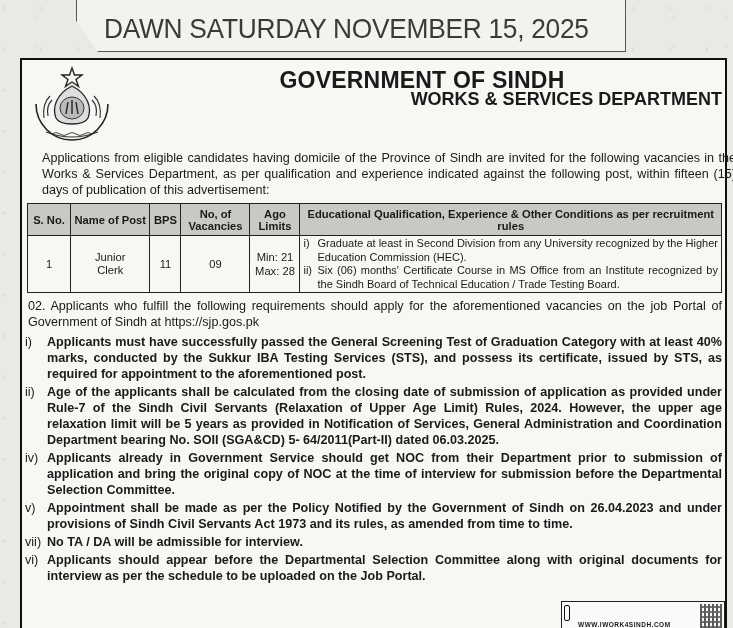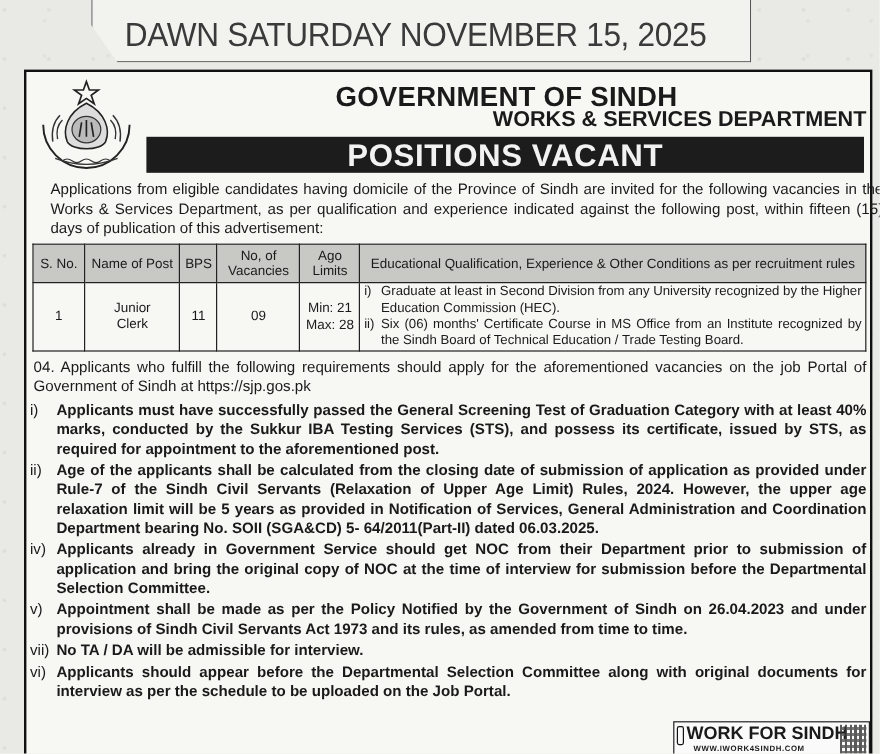--- a/index.html
+++ b/index.html
@@ -50,21 +50,21 @@
   .intro {
     position: absolute; left: 6px; top: 90px; width: 694px;
     font-size: 12.6px; line-height: 16px; text-align: justify; margin-left: 14px;
   }
   table.posts {
     position: absolute; left: 5px; top: 143px; width: 695px;
     border-collapse: collapse; font-size: 11.2px;
   }
   table.posts th, table.posts td { border: 1.5px solid #222; }
   table.posts th {
-    background: #c8c8c4; font-weight: normal; text-align: center;
+    background: #c8c8c4; font-weight: bold; text-align: center;
     line-height: 12px; padding: 2px 1px; height: 32px;
   }
   table.posts td { text-align: center; height: 56px; vertical-align: middle; }
   td.edu { text-align: left !important; padding: 1px 3px; line-height: 13.5px; font-size: 11px; }
   .edu-item { display: flex; }
   .edu-num { width: 14px; flex-shrink: 0; }
   .edu-txt { text-align: justify; flex: 1; }
   .para02 {
     position: absolute; left: 6px; top: 238px; width: 694px;
     font-size: 12.6px; line-height: 16px; text-align: justify;
@@ -104,21 +104,20 @@
     <path d="M46,20 C30,28 26,42 30,52 C34,60 58,60 62,52 C66,42 62,28 46,20 Z" fill="#ddd" stroke="#222" stroke-width="1.3"></path>
     <ellipse cx="46" cy="42" rx="12" ry="11" fill="#bbb" stroke="#333" stroke-width="1"></ellipse>
     <path d="M40,48 L42,36 M46,48 L46,34 M52,48 L50,36" stroke="#222" stroke-width="1.4"></path>
     <path d="M24,30 q-8,8 -6,22 M26,34 q-6,6 -4,16 M68,30 q8,8 6,22 M66,34 q6,6 4,16" fill="none" stroke="#333" stroke-width="1.2"></path>
     <path d="M20,66 q26,10 52,0" fill="none" stroke="#333" stroke-width="1.2"></path>
     <path d="M26,68 q4,-3 8,0 q4,3 8,0 q4,-3 8,0 q4,3 8,0 q4,-3 8,0" fill="none" stroke="#333" stroke-width="0.9"></path>
   </svg>
 
   <div class="title1">GOVERNMENT OF SINDH</div>
   <div class="title2">WORKS &amp; SERVICES DEPARTMENT</div>
-  <div class="banner">POSITIONS VACANT</div>
 
   <p class="intro">Applications from eligible candidates having domicile of the Province of Sindh are invited for the following vacancies in the Works &amp; Services Department, as per qualification and experience indicated against the following post, within fifteen (15) days of publication of this advertisement:</p>
 
   <table class="posts">
     <colgroup>
       <col style="width:43px">
         <col style="width:58px">
         <col style="width:31px">
         <col style="width:69px">
         <col style="width:50px">
@@ -151,21 +150,21 @@
           </div>
           <div class="edu-item">
             <span class="edu-num">ii)</span>
             <span class="edu-txt">Six (06) months' Certificate Course in MS Office from an Institute recognized by the Sindh Board of Technical Education / Trade Testing Board.</span>
           </div>
         </td>
       </tr>
     </tbody>
   </table>
 
-  <p class="para02">04. Applicants who fulfill the following requirements should apply for the aforementioned vacancies on the job Portal of Government of Sindh at https://sjp.gos.pk</p>
+  <p class="para02">02. Applicants who fulfill the following requirements should apply for the aforementioned vacancies on the job Portal of Government of Sindh at https://sjp.gos.pk</p>
 
   <div class="reqs">
     <div class="req">
       <span class="req-num">i)</span>
       <span class="req-txt">Applicants must have successfully passed the General Screening Test of Graduation Category with at least 40% marks, conducted by the Sukkur IBA Testing Services (STS), and possess its certificate, issued by STS, as required for appointment to the aforementioned post.</span>
     </div>
     <div class="req">
       <span class="req-num">ii)</span>
       <span class="req-txt">Age of the applicants shall be calculated from the closing date of submission of application as provided under Rule-7 of the Sindh Civil Servants (Relaxation of Upper Age Limit) Rules, 2024. However, the upper age relaxation limit will be 5 years as provided in Notification of Services, General Administration and Coordination Department bearing No. SOII (SGA&amp;CD) 5- 64/2011(Part-II) dated 06.03.2025.</span>
     </div>
@@ -182,17 +181,16 @@
       <span class="req-txt">No TA / DA will be admissible for interview.</span>
     </div>
     <div class="req">
       <span class="req-num">vi)</span>
       <span class="req-txt">Applicants should appear before the Departmental Selection Committee along with original documents for interview as per the schedule to be uploaded on the Job Portal.</span>
     </div>
   </div>
 
   <div class="badge">
     <span class="badge-icon"></span>
-    <span class="badge-title">WORK FOR SINDH</span>
     <span class="badge-url">WWW.IWORK4SINDH.COM</span>
     <span class="badge-qr"></span>
   </div>
 </div>
 
 </body></html>

